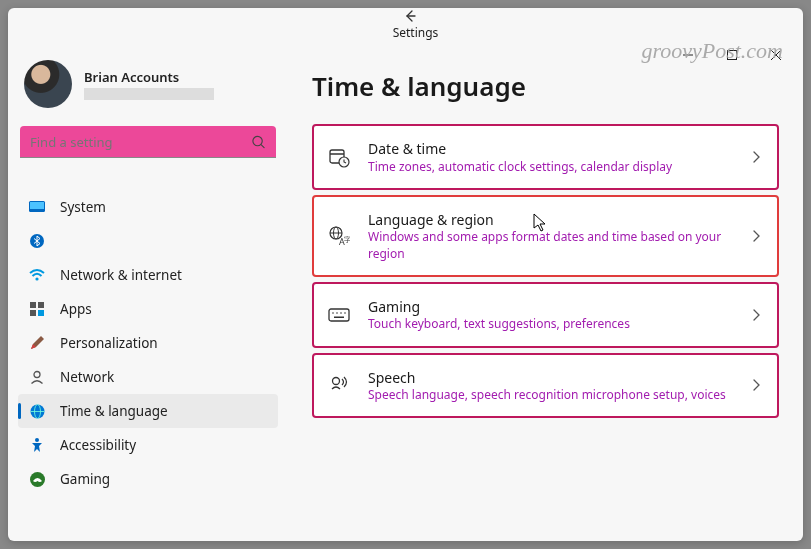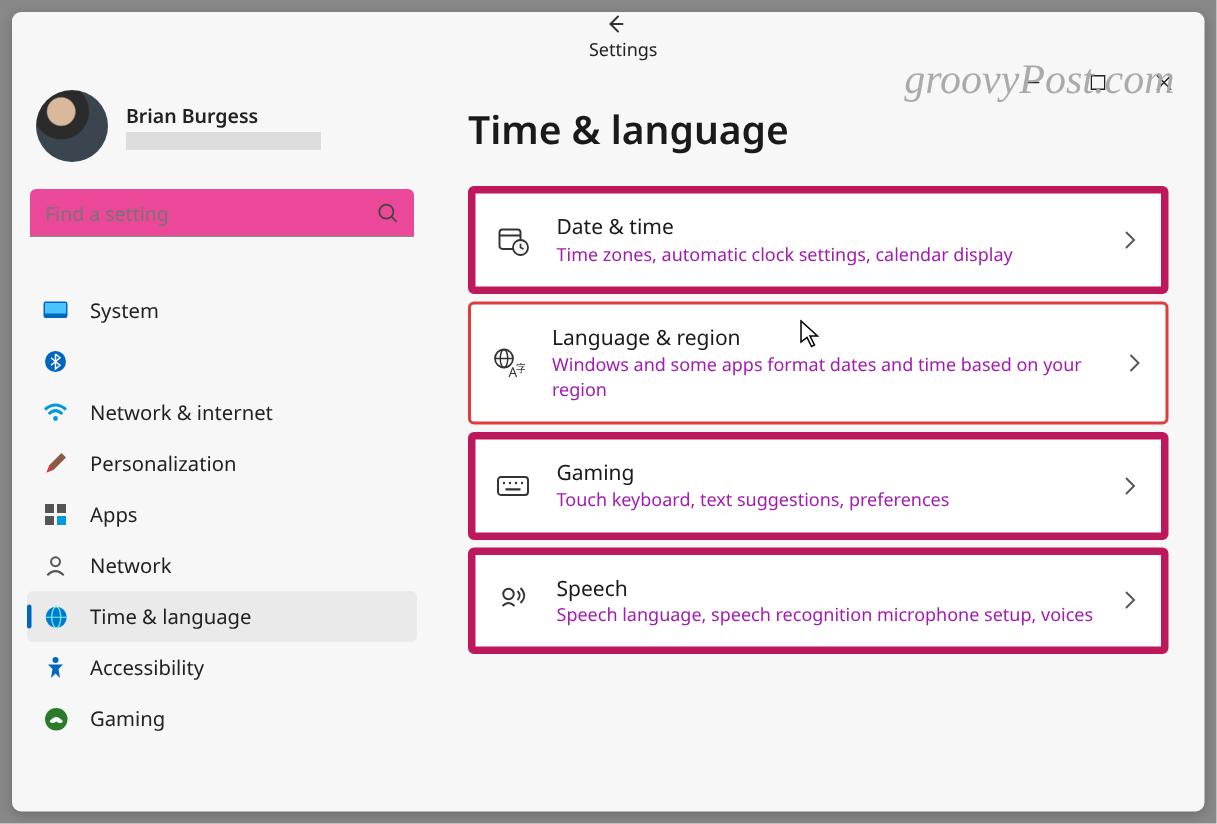--- a/index.html
+++ b/index.html
@@ -3,40 +3,40 @@
 <meta charset="utf-8">
 <style>
   * { box-sizing: border-box; margin: 0; padding: 0; font-family: "Segoe UI", -apple-system, system-ui, sans-serif; }
   body { background: #888; display: flex; align-items: center; justify-content: center; height: 549px; width: 811px; }
   .window { width: 795px; height: 533px; background: #f7f7f7; border-radius: 6px; overflow: hidden; position: relative; box-shadow: 0 2px 8px rgba(0,0,0,.2); }
   .titlebar { height: 40px; display: flex; align-items: center; padding: 0 6px 0 14px; flex-direction: column; }
   .back-btn { width: 28px; height: 28px; display: flex; align-items: center; justify-content: center; border-radius: 4px; cursor: pointer; }
   .title { font-size: 12px; margin-left: 12px; color: #222; }
   .win-controls { margin-left: auto; display: flex; gap: 2px; }
   .win-btn { width: 42px; height: 28px; display: flex; align-items: center; justify-content: center; cursor: pointer; }
-  .watermark { position: absolute; top: 30px; right: 20px; font-family: Georgia, 'Times New Roman', serif; font-style: italic; font-size: 28px; color: #aaa; pointer-events: none; }
+  .watermark { position: absolute; top: 30px; right: 20px; font-family: Georgia, 'Times New Roman', serif; font-style: italic; font-size: 22px; color: #aaa; pointer-events: none; }
   .content { display: flex; height: calc(100% - 40px); }
   .sidebar { width: 280px; padding: 4px 10px 0 10px; flex-shrink: 0; overflow: hidden; }
   .profile { display: flex; align-items: center; padding: 8px 6px 14px 6px; gap: 12px; }
   .avatar { width: 48px; height: 48px; border-radius: 50%; background: radial-gradient(circle at 35% 30%, #d9b89c 0 9px, #2b2b2b 10px 18px, #3a4550 19px 100%); flex-shrink: 0; }
   .profile-info { flex: 1; }
   .profile-name { font-size: 13px; font-weight: 600; color: #222; line-height: 1.4; }
   .profile-sub { height: 12px; width: 130px; background: #ddd; margin-top: 2px; }
   .search { position: relative; margin: 4px 2px 14px 2px; }
   .search input { width: 100%; height: 32px; border: none; border-bottom: 1px solid #888; background: #ec4899; padding: 0 34px 0 10px; font-size: 13px; outline: none; border-radius: 4px 4px 0 0; }
   .search-icon { position: absolute; right: 10px; top: 50%; transform: translateY(-50%); color: #555; }
   .nav { list-style: none; margin-top: 32px; }
   .nav-item { display: flex; align-items: center; height: 34px; padding: 0 10px; border-radius: 4px; cursor: pointer; font-size: 13.5px; color: #222; position: relative; }
   .nav-item.active { background: #eaeaea; }
   .nav-item.active::before { content: ""; position: absolute; left: 0; top: 9px; bottom: 9px; width: 3px; background: #0067c0; border-radius: 2px; }
   .nav-icon { width: 18px; height: 18px; margin-right: 14px; display: flex; align-items: center; justify-content: center; flex-shrink: 0; }
   .main { flex: 1; padding: 20px 24px 0 24px; overflow: hidden; }
   .page-title { font-size: 26px; font-weight: 600; color: #1a1a1a; margin-bottom: 20px; }
   .cards { display: flex; flex-direction: column; gap: 5px; }
-  .card { display: flex; align-items: center; background: #fff; border: 5px solid #be185d; border-radius: 4px; padding: 13px 16px 13px 14px; cursor: pointer; min-height: 60px; }
+  .card { display: flex; align-items: center; background: #fff; border: 2px solid #be185d; border-radius: 4px; padding: 13px 16px 13px 14px; cursor: pointer; min-height: 60px; }
   .card.highlight { border: 2.5px solid #e03c3c; }
   .card-icon { width: 22px; height: 22px; margin-right: 18px; display: flex; align-items: center; justify-content: center; color: #333; flex-shrink: 0; }
   .card-body { flex: 1; min-width: 0; }
   .card-title { font-size: 14px; color: #1a1a1a; line-height: 1.4; }
   .card-sub { font-size: 12px; color: #a21caf; line-height: 1.35; }
   .chevron { color: #555; margin-left: 10px; flex-shrink: 0; }
   .cursor-pointer { position: absolute; left: 525px; top: 205px; pointer-events: none; }
   svg { display: block; }
 </style>
 </head>
@@ -72,21 +72,21 @@
   </div>
 
   <div class="watermark">groovyPost.com</div>
 
   <div class="content">
 
     <aside class="sidebar">
       <div class="profile">
         <div class="avatar"></div>
         <div class="profile-info">
-          <div class="profile-name">Brian Burgess</div>
+          <div class="profile-name">Brian Accounts</div>
           <div class="profile-sub"></div>
         </div>
       </div>
 
       <div class="search">
         <input type="text" placeholder="Find a setting" style="">
         <span class="search-icon">
           <svg width="15" height="15" viewBox="0 0 16 16">
               <circle cx="7" cy="7" r="5" stroke="#444" stroke-width="1.2" fill="none"></circle>
               <line x1="11" y1="11" x2="14" y2="14" stroke="#444" stroke-width="1.2" stroke-linecap="round"></line>
@@ -117,37 +117,37 @@
               <svg width="18" height="18" viewBox="0 0 18 18">
                 <path d="M2 7 Q9 1 16 7" stroke="#0099e0" stroke-width="2" fill="none"></path>
                 <path d="M4.5 10 Q9 5.5 13.5 10" stroke="#0099e0" stroke-width="2" fill="none"></path>
                 <circle cx="9" cy="13" r="1.6" fill="#0099e0"></circle>
               </svg>
             </span>
           <span>Network &amp; internet</span>
         </li>
         <li class="nav-item">
           <span class="nav-icon">
-              <svg width="18" height="18" viewBox="0 0 18 18">
-                <path d="M3 15 L5 10 L13 2 L16 5 L8 13 Z" fill="#8a5a44"></path>
-                <path d="M3 15 L5 10 L8 13 Z" fill="#d04040"></path>
-              </svg>
-            </span>
-          <span>Personalization</span>
-        </li>
-        <li class="nav-item">
-          <span class="nav-icon">
               <svg width="16" height="16" viewBox="0 0 16 16">
                 <rect x="1" y="1" width="6" height="6" fill="#555"></rect>
                 <rect x="9" y="1" width="6" height="6" fill="#555"></rect>
                 <rect x="1" y="9" width="6" height="6" fill="#555"></rect>
                 <rect x="9" y="9" width="6" height="6" fill="#0099e0"></rect>
               </svg>
             </span>
           <span>Apps</span>
+        </li>
+        <li class="nav-item">
+          <span class="nav-icon">
+              <svg width="18" height="18" viewBox="0 0 18 18">
+                <path d="M3 15 L5 10 L13 2 L16 5 L8 13 Z" fill="#8a5a44"></path>
+                <path d="M3 15 L5 10 L8 13 Z" fill="#d04040"></path>
+              </svg>
+            </span>
+          <span>Personalization</span>
         </li>
         <li class="nav-item">
           <span class="nav-icon">
               <svg width="16" height="16" viewBox="0 0 16 16">
                 <circle cx="8" cy="5.5" r="3" fill="none" stroke="#555" stroke-width="1.3"></circle>
                 <path d="M2.5 14.5 Q8 9 13.5 14.5" fill="none" stroke="#555" stroke-width="1.3"></path>
               </svg>
             </span>
           <span>Network</span>
         </li>

